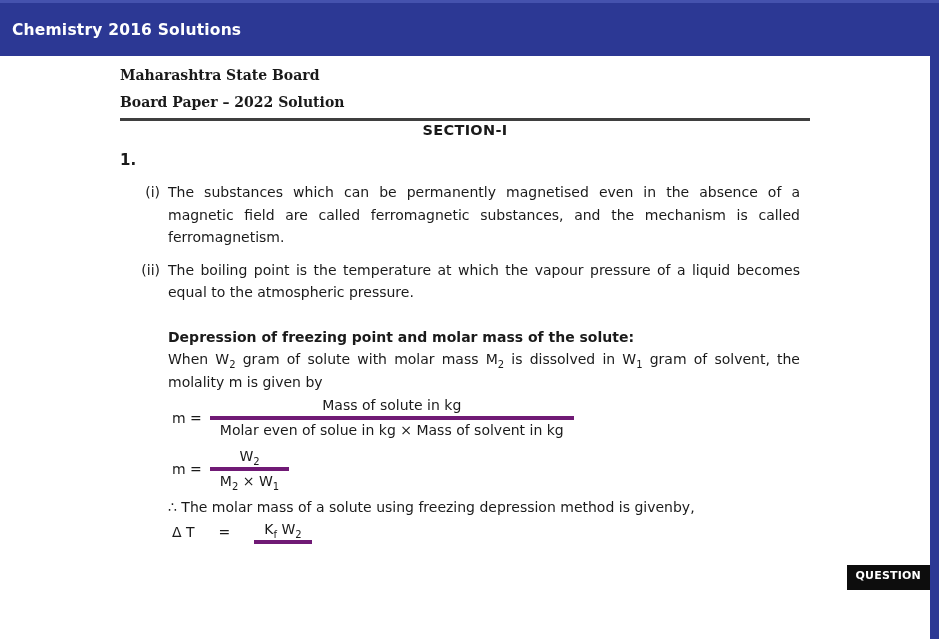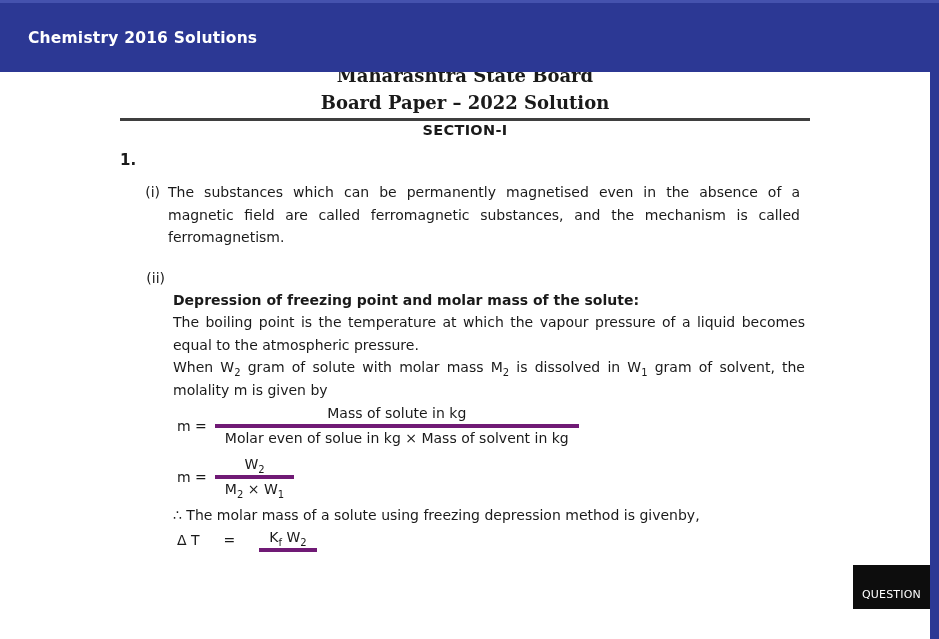--- a/index.html
+++ b/index.html
@@ -6,47 +6,46 @@
   body {
     width: 939px; height: 639px;
     overflow: hidden;
     position: relative;
     background: #ffffff;
     font-family: "DejaVu Sans", sans-serif;
     color: #1a1a1a;
   }
   .banner {
     position: absolute; top: 0; left: 0;
-    width: 100%; height: 72px;
+    width: 100%; height: 56px;
     background: #2c3894;
     border-top: 3px solid #4552ae;
     box-sizing: border-box;
     display: flex; align-items: center;
-    padding-left: 28px;
+    padding-left: 12px;
     z-index: 3;
   }
   .banner-title {
     color: #ffffff; font-weight: bold; font-size: 15.5px;
     letter-spacing: 0.2px;
   }
   .right-strip {
     position: absolute; top: 0; right: 0;
     width: 9px; height: 639px;
     background: #2c3894;
     z-index: 2;
   }
   .content {
     position: absolute; top: 57px; left: 120px;
     width: 690px;
   }
   .doc-title {
-    text-align: center;
     font-family: "DejaVu Serif", "Liberation Serif", serif;
     font-weight: bold;
-    font-size: 18px;
+    font-size: 14px;
     line-height: 27px;
   }
   .doc-title-block { margin-top: 5px; }
   .rule {
     margin-top: 2px;
     border-bottom: 3px solid #3f3f3f;
   }
   .section-title {
     text-align: center;
     font-weight: bold;
@@ -55,21 +54,21 @@
     letter-spacing: 0.3px;
   }
   .qnum {
     margin-top: 12px;
     font-weight: bold;
     font-size: 15px;
     line-height: 18px;
   }
   .item { display: flex; }
   .item-1 { margin-top: 12px; }
-  .item-2 { margin-top: 18px; justify-content: center; }
+  .item-2 { margin-top: 10px; }
   .item-label {
     flex: none;
     width: 26px;
     margin-left: 14px;
     text-align: right;
     font-size: 14px;
     line-height: 22.5px;
   }
   .item-body {
     margin-left: 8px;
@@ -106,22 +105,22 @@
     padding: 1px 10px 0;
     white-space: nowrap;
   }
   .p3 { margin-top: 5px; }
   .question-badge {
     position: absolute;
     top: 565px; right: 9px;
     background: #0d0d0d;
     color: #ffffff;
     font-size: 11px;
-    font-weight: normal;
-    padding: 23px 9px 8px;
+    font-weight: bold;
+    padding: 4px 9px 8px;
     letter-spacing: 0.2px;
     z-index: 4;
     cursor: pointer;
   }
 </style>
 </head>
 <body>
 
 <div class="banner">
   <span class="banner-title">Chemistry 2016 Solutions</span>
@@ -147,22 +146,22 @@
   <div class="item item-1">
     <div class="item-label">(i)</div>
     <div class="item-body">
       <div class="para">The substances which can be permanently magnetised even in the absence of a magnetic field are called ferromagnetic substances, and the mechanism is called ferromagnetism.</div>
     </div>
   </div>
 
   <div class="item item-2">
     <div class="item-label">(ii)</div>
     <div class="item-body">
+      <div class="para">The boiling point is the temperature at which the vapour pressure of a liquid becomes equal to the atmospheric pressure.</div>
       <div class="para bold-head mt-gap">Depression of freezing point and molar mass of the solute:</div>
-      <div class="para">The boiling point is the temperature at which the vapour pressure of a liquid becomes equal to the atmospheric pressure.</div>
       <div class="para">When W<sub>2</sub> gram of solute with molar mass M<sub>2</sub> is dissolved in W<sub>1</sub> gram of solvent, the molality m is given by</div>
 
       <div class="eq-row eq-row-1">
         <span class="eq-lhs">m =</span>
         <span class="frac">
           <span class="num">Mass of solute in kg</span>
           <span class="den">Molar even of solue in kg × Mass of solvent in kg</span>
         </span>
       </div>
 

